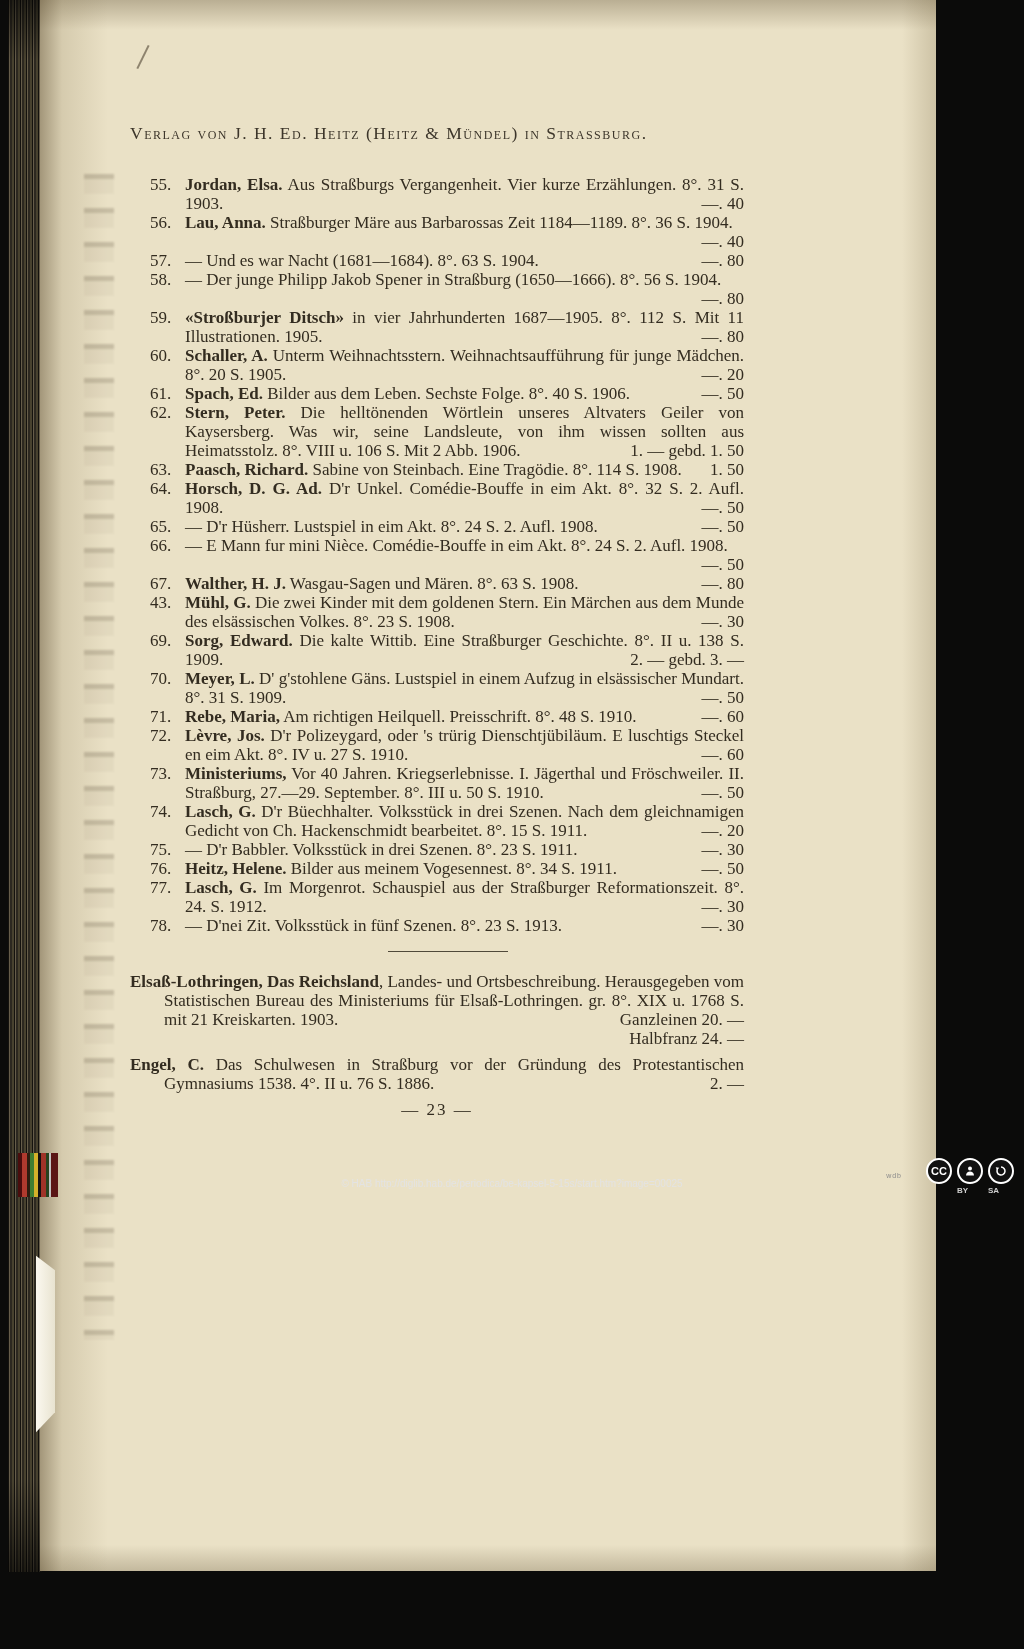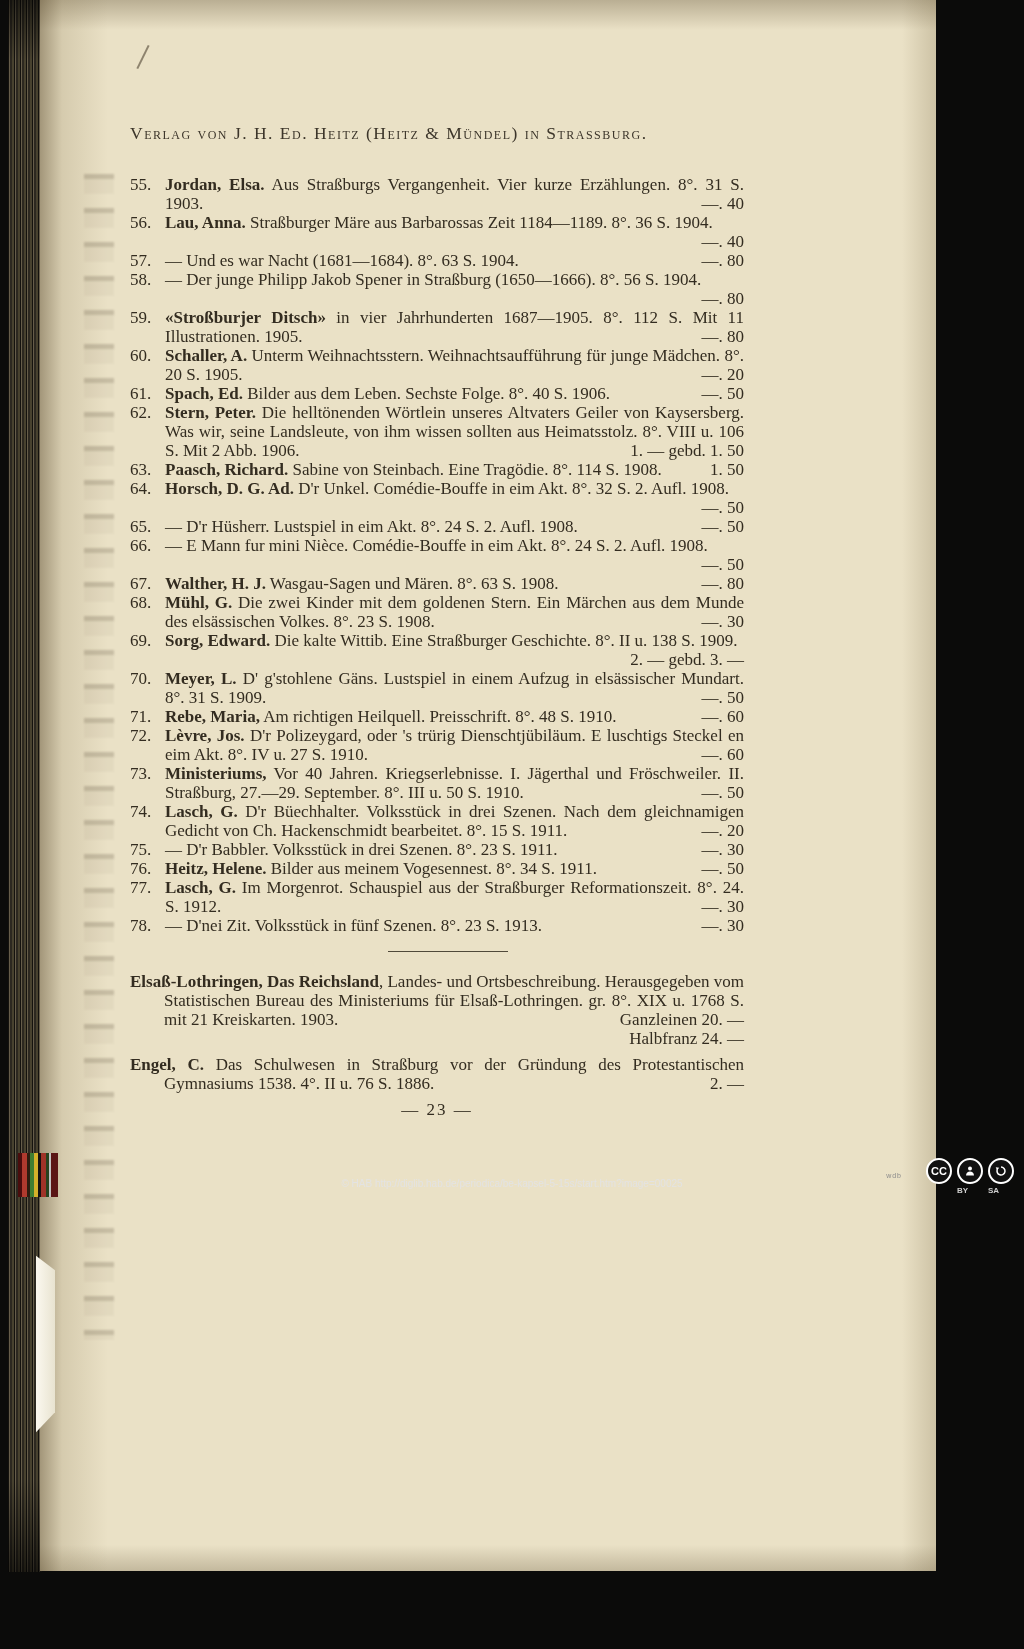--- a/index.html
+++ b/index.html
@@ -53,21 +53,21 @@
   .content {
     position: absolute; left: 90px; top: 124px; width: 614px;
     color: #332c20; font-size: 17px; line-height: 19px;
   }
   .header {
     font-variant: small-caps; letter-spacing: 1.5px;
     font-size: 17.5px; color: #3c352a;
     white-space: nowrap; margin: 0 0 32px 0;
   }
   .entries { }
-  .entry { display: flex; }
+  .entry { display: flex; margin-left: 20px; }
   .num { flex: 0 0 35px; width: 35px; }
   .etext { flex: 1; text-align: justify; display: flow-root; }
   .etext b { font-weight: bold; }
   .price { float: right; margin-left: 14px; text-align: right; white-space: nowrap; }
 
   .divider {
     width: 120px; height: 0;
     border: 0; border-top: 1.6px solid #50493a;
     margin: 16px 0 20px 258px;
   }
@@ -170,21 +170,21 @@
           </div>
           <div class="entry">
             <span class="num">66.</span>
             <div class="etext">— E Mann fur mini Nièce. Comédie-Bouffe in eim Akt. 8°. 24 S. 2. Aufl. 1908.<span class="price">—. 50</span></div>
           </div>
           <div class="entry">
             <span class="num">67.</span>
             <div class="etext"><b>Walther, H. J.</b> Wasgau-Sagen und Mären. 8°. 63 S. 1908.<span class="price">—. 80</span></div>
           </div>
           <div class="entry">
-            <span class="num">68.</span>
+            <span class="num">43.</span>
             <div class="etext"><b>Mühl, G.</b> Die zwei Kinder mit dem goldenen Stern. Ein Märchen aus dem Munde des elsässischen Volkes. 8°. 23 S. 1908.<span class="price">—. 30</span></div>
           </div>
           <div class="entry">
             <span class="num">69.</span>
             <div class="etext"><b>Sorg, Edward.</b> Die kalte Wittib. Eine Straßburger Geschichte. 8°. II u. 138 S. 1909.<span class="price">2. — gebd. 3. —</span></div>
           </div>
           <div class="entry">
             <span class="num">70.</span>
             <div class="etext"><b>Meyer, L.</b> D' g'stohlene Gäns. Lustspiel in einem Aufzug in elsässischer Mundart. 8°. 31 S. 1909.<span class="price">—. 50</span></div>
           </div>

